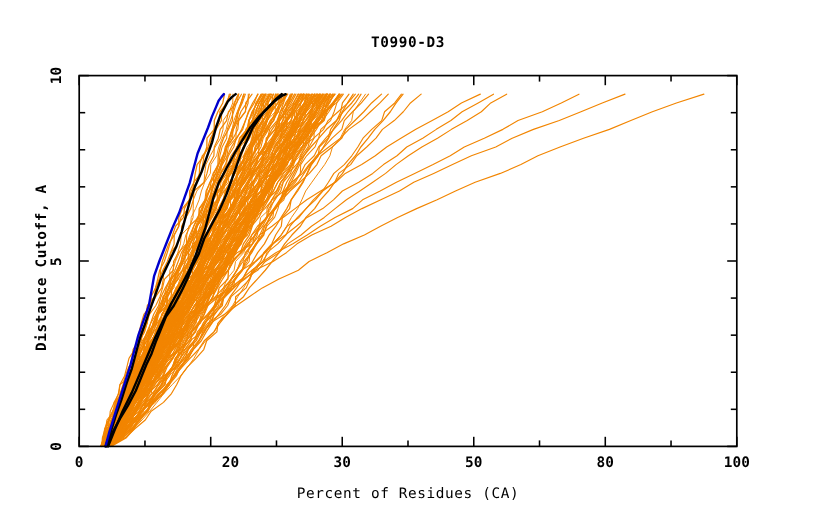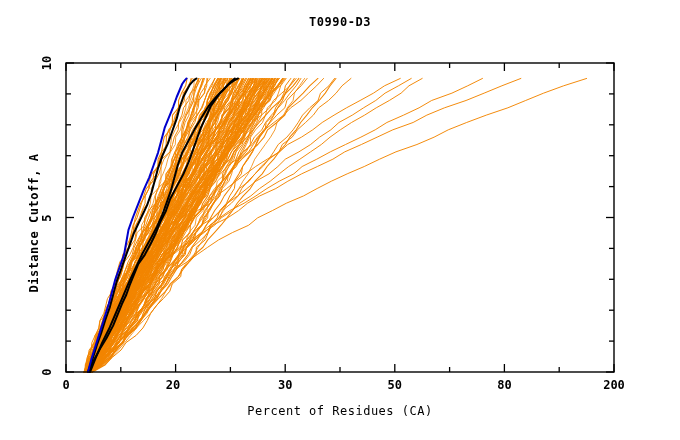--- a/index.html
+++ b/index.html
@@ -1,20 +1,20 @@
 <!DOCTYPE html>
 <html><head>
 <meta charset="utf-8">
 <style>
   html,body{margin:0;padding:0;background:#ffffff;}
   body{width:680px;height:440px;overflow:hidden;font-family:"DejaVu Sans Mono",monospace;}
   #root{position:relative;width:680px;height:440px;background:#ffffff;}
 
   #chart-title{
-    position:absolute;left:0;top:15px;width:680px;text-align:center;
+    position:absolute;left:0;top:28px;width:680px;text-align:center;
     font-family:"DejaVu Sans Mono",monospace;font-size:12px;font-weight:bold;color:#000;
     letter-spacing:0.5px;
   }
 
   #plot-svg{position:absolute;left:0;top:0;width:680px;height:440px;}
 
   #xlabel{
     position:absolute;left:66px;top:404px;width:548px;text-align:center;
     font-family:"DejaVu Sans Mono",monospace;font-size:12px;font-weight:normal;color:#000;
     letter-spacing:0.5px;
@@ -258,25 +258,25 @@
       </g>
   </svg>
 
   <div id="xlabel">Percent of Residues (CA)</div>
   <div id="ylabel-wrap">
     <div id="ylabel">Distance Cutoff, A</div>
   </div>
 
   <div id="xtick-labels">
       <div class="xtick-label" style="left: 46px; top: 378px;">0</div>
-      <div class="xtick-label" style="left: 153px; top: 378px;">20</div>
+      <div class="xtick-label" style="left: 172px; top: 378px;">20</div>
       <div class="xtick-label" style="left: 265.2px; top: 378px;">30</div>
       <div class="xtick-label" style="left: 374.8px; top: 378px;">50</div>
       <div class="xtick-label" style="left: 484.4px; top: 378px;">80</div>
-      <div class="xtick-label" style="left: 594px; top: 378px;">200</div>
+      <div class="xtick-label" style="left: 594px; top: 378px;">100</div>
     </div>
   <div id="ytick-labels">
       <div class="ytick-label-wrap" style="left: 32px; top: 365px;">
         <div class="ytick-label">0</div>
       </div>
       <div class="ytick-label-wrap" style="left: 32px; top: 210.5px;">
         <div class="ytick-label">5</div>
       </div>
       <div class="ytick-label-wrap" style="left: 32px; top: 56px;">
         <div class="ytick-label">10</div>

